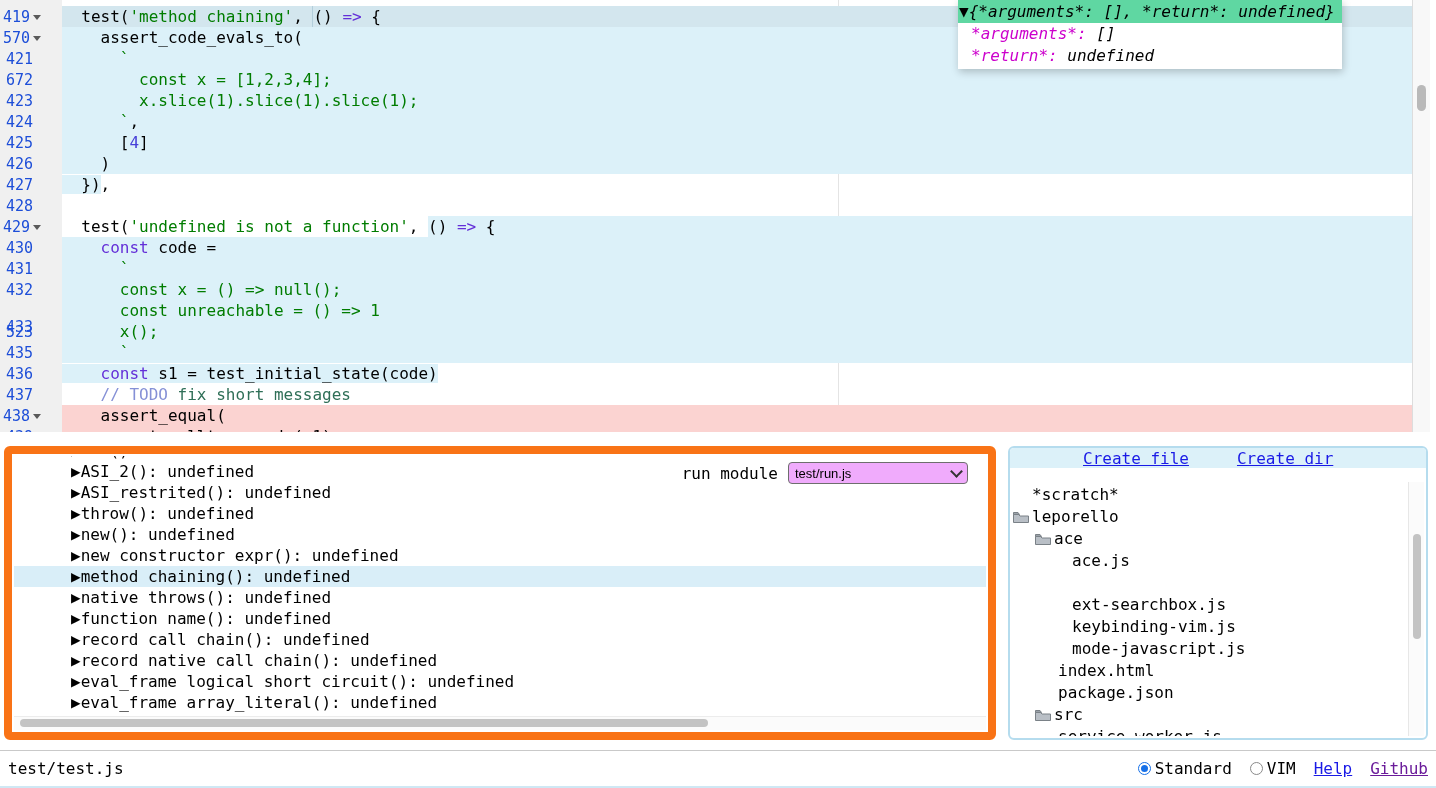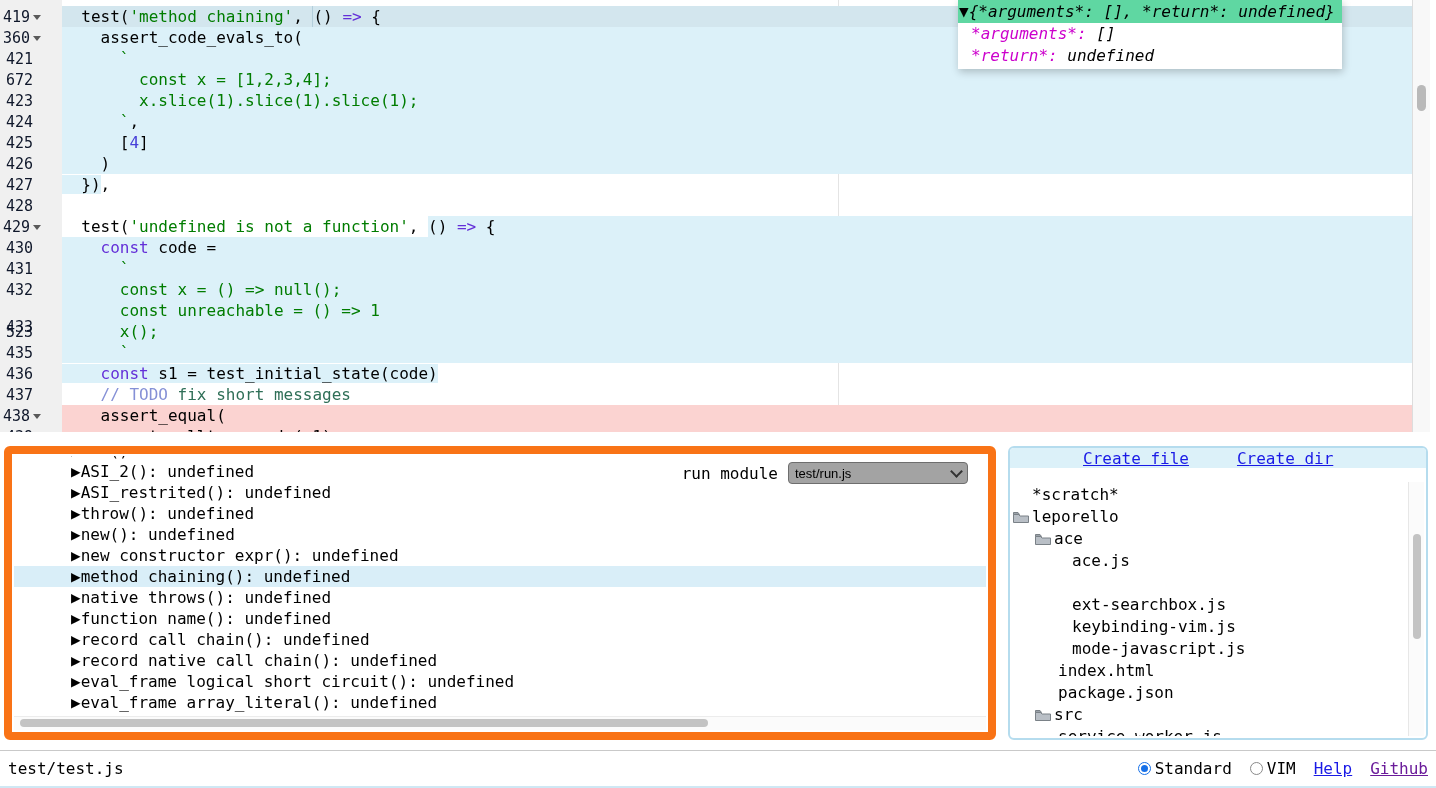--- a/index.html
+++ b/index.html
@@ -4,21 +4,21 @@
 <style>
   html,body{margin:0;padding:0;background:#fff;}
   .app{position:relative;width:1436px;height:788px;overflow:hidden;background:#fff;
        font-family:"DejaVu Sans Mono",monospace;font-size:16px;color:#000;}
 
   
   .editor{position:absolute;left:0;top:0;width:1436px;height:432px;overflow:hidden;background:#fff;}
   .print-margin{position:absolute;left:838px;top:0;width:1px;height:432px;background:#e4e4e4;z-index:0;}
   .gutter{position:absolute;left:0;top:0;width:62px;height:432px;background:#f0f0f0;z-index:2;}
   .gcell{position:absolute;left:0;width:42px;height:21px;display:flex;justify-content:flex-end;align-items:center;
-         font-size:15px;color:#0f172a;}
+         font-size:15px;color:#1d4ed8;}
   .gnum{display:inline-block;}
   .gfold{width:0;height:0;border-left:4px solid transparent;border-right:4px solid transparent;
          border-top:5px solid #5a5a5a;margin:2px 1px 0 3px;}
   .gpad{width:9px;}
   .lines{position:absolute;inset:0;z-index:1;}
   .line{position:absolute;left:62px;right:24px;height:21px;line-height:21px;white-space:pre;}
   .t-full{background:var(--sel);}
   .t-error{background:var(--pink);}
   .t-active{background:var(--active);}
   .lflex{display:flex;}
@@ -48,21 +48,21 @@
   
   .left-panel{position:absolute;left:4px;top:446px;width:992px;height:294px;background:#fff;
               border:8px solid #f97316;border-radius:6px;box-sizing:border-box;overflow:hidden;}
   .test-list{position:absolute;inset:2px;overflow:hidden;}
   .trow{height:21px;line-height:21px;white-space:pre;padding-left:57px;}
   .tclip{margin-top:-16px;}
   .tsel{background:var(--lsel);}
   .terr{color:var(--red);}
   .run-module{position:absolute;top:8px;right:20px;display:flex;align-items:center;gap:10px;z-index:3;}
   .run-label{font-size:16px;}
-  .select-box{width:180px;height:22px;border:1px solid #6e6e6e;border-radius:4px;background:#a3a3a3;
+  .select-box{width:180px;height:22px;border:1px solid #6e6e6e;border-radius:4px;background:#f0abfc;
               display:flex;align-items:center;padding:0 6px;box-sizing:border-box;
               font-family:"Liberation Sans",sans-serif;font-size:13px;}
   .select-box .sel-val{flex:1;overflow:hidden;}
   .chev{width:7px;height:7px;border-right:2px solid #333;border-bottom:2px solid #333;
         transform:rotate(45deg);margin-bottom:3px;}
   .h-scroll{position:absolute;left:2px;right:2px;bottom:2px;height:13px;background:#fbfbfb;border-top:1px solid #ececec;}
   .h-thumb{position:absolute;left:6px;top:2px;width:688px;height:8px;background:#c3c3c3;border-radius:4px;}
 
   
   .right-panel{position:absolute;left:1008px;top:446px;width:420px;height:294px;background:#fff;
@@ -95,21 +95,21 @@
 <div class="app">
 
   <div class="editor">
     <div class="print-margin"></div>
     <div class="gutter">
         <div class="gcell" style="top: 6px;">
           <span class="gnum">419</span>
           <span class="gfold"></span>
         </div>
         <div class="gcell" style="top: 27px;">
-          <span class="gnum">360</span>
+          <span class="gnum">570</span>
           <span class="gfold"></span>
         </div>
         <div class="gcell" style="top: 48px;">
           <span class="gnum">421</span>
           <span class="gpad"></span>
         </div>
         <div class="gcell" style="top: 69px;">
           <span class="gnum">672</span>
           <span class="gpad"></span>
         </div>

